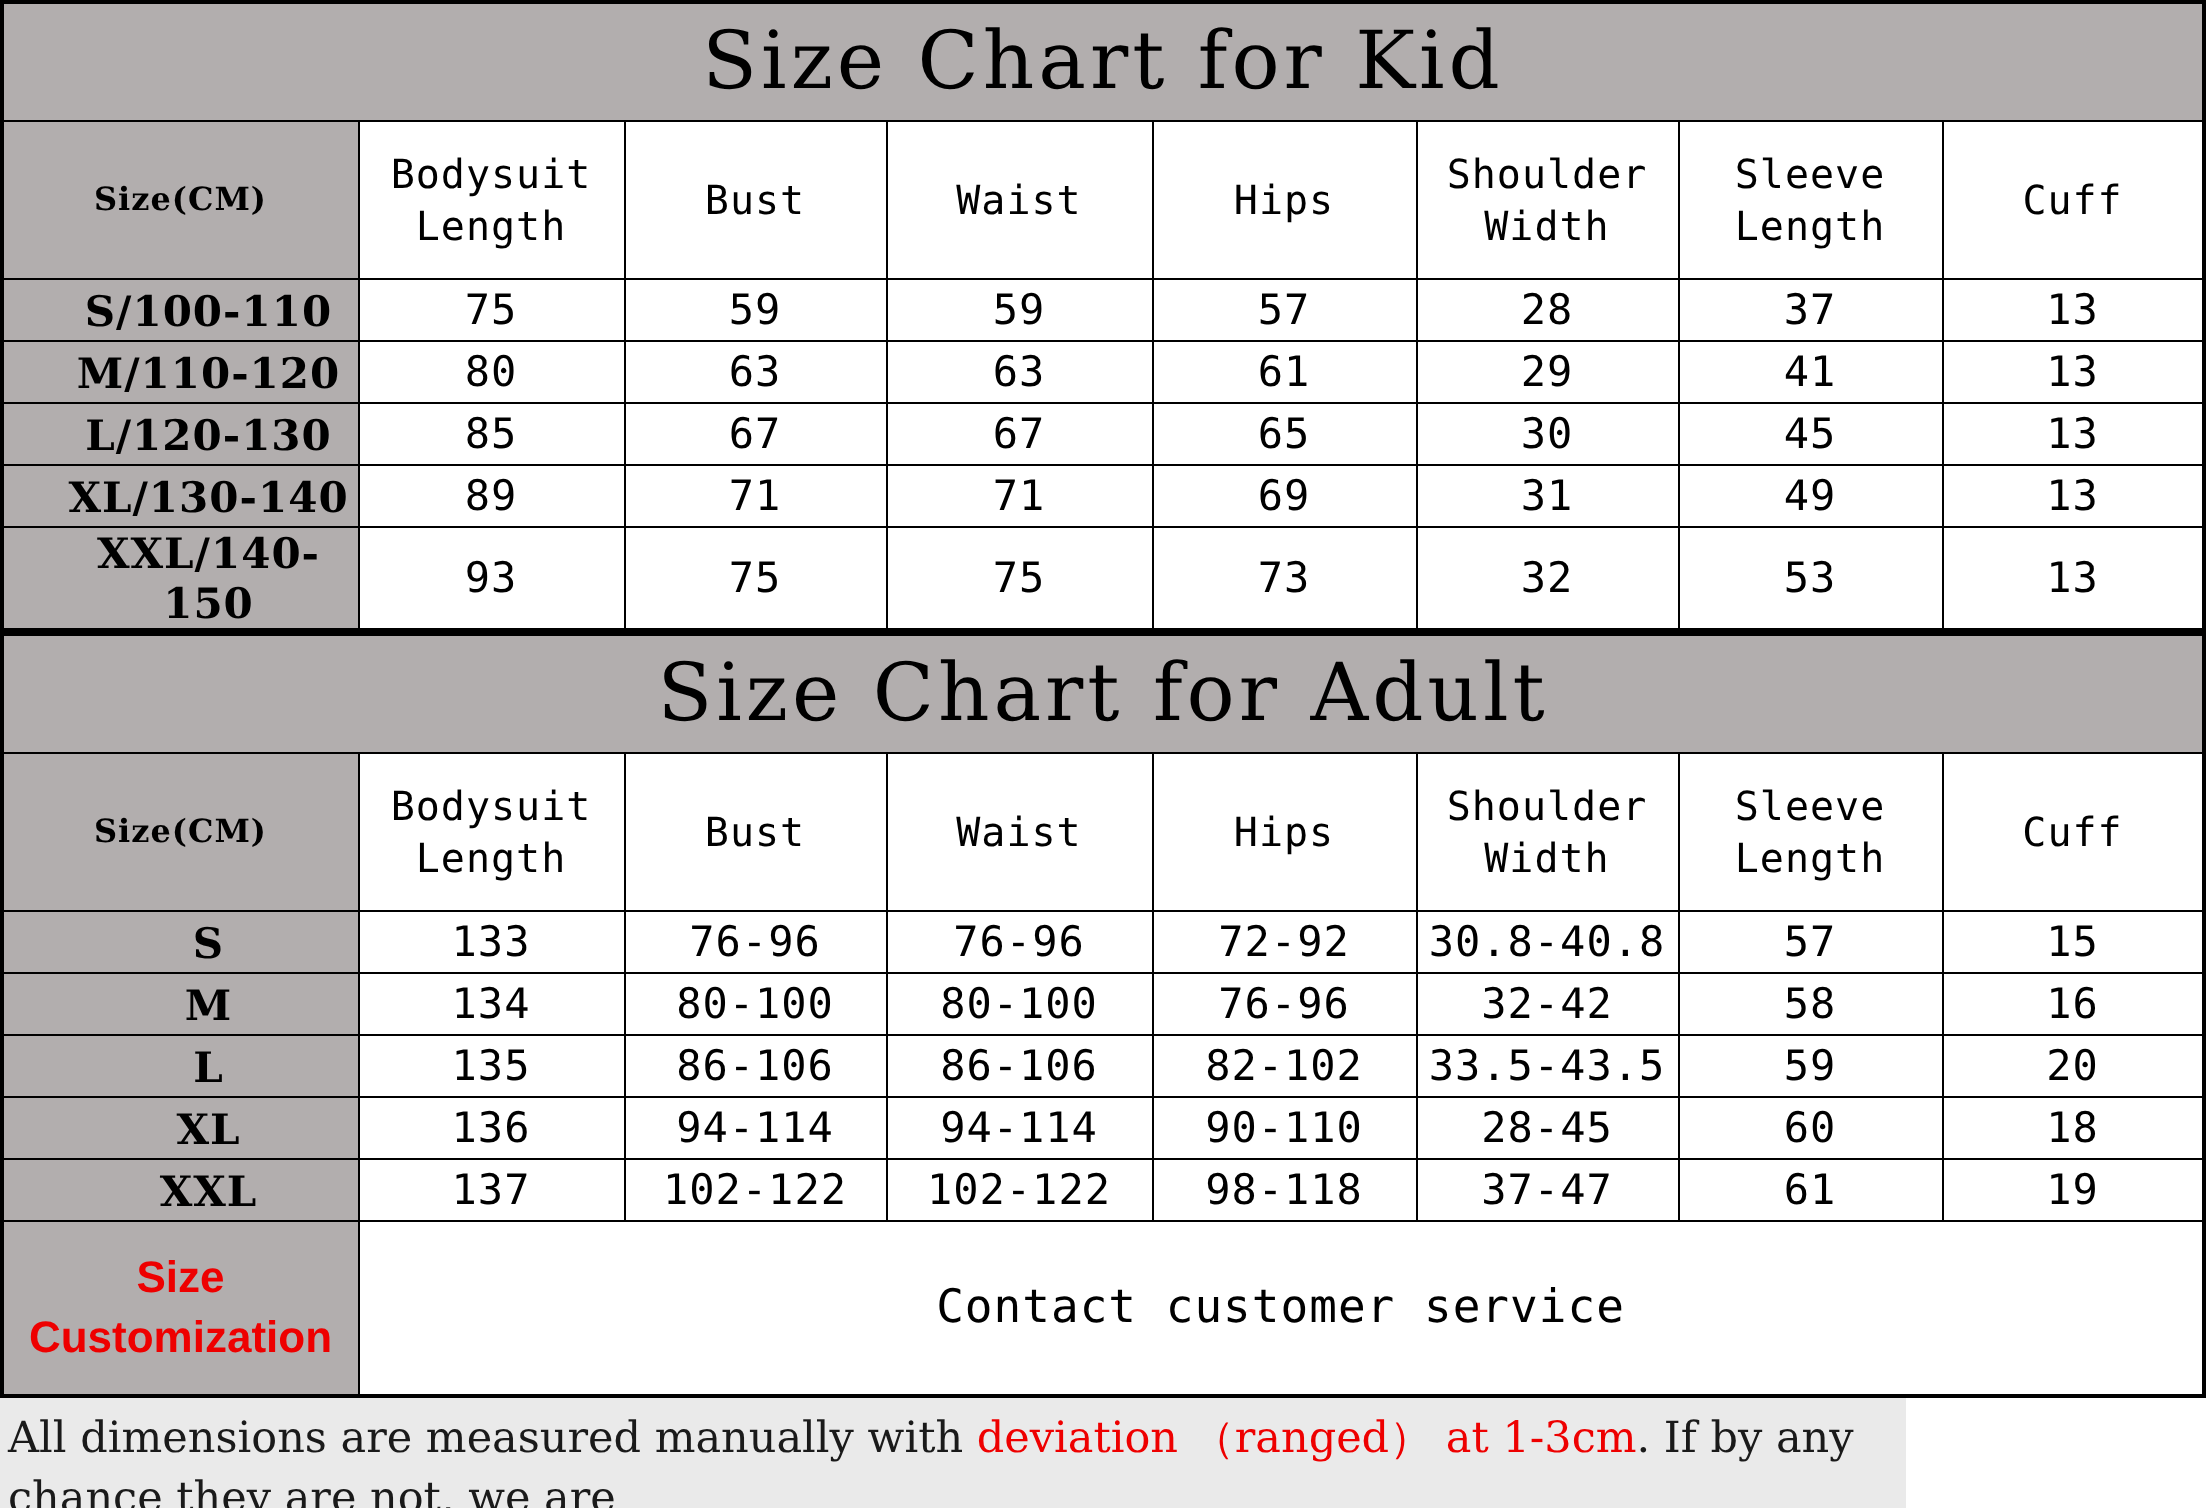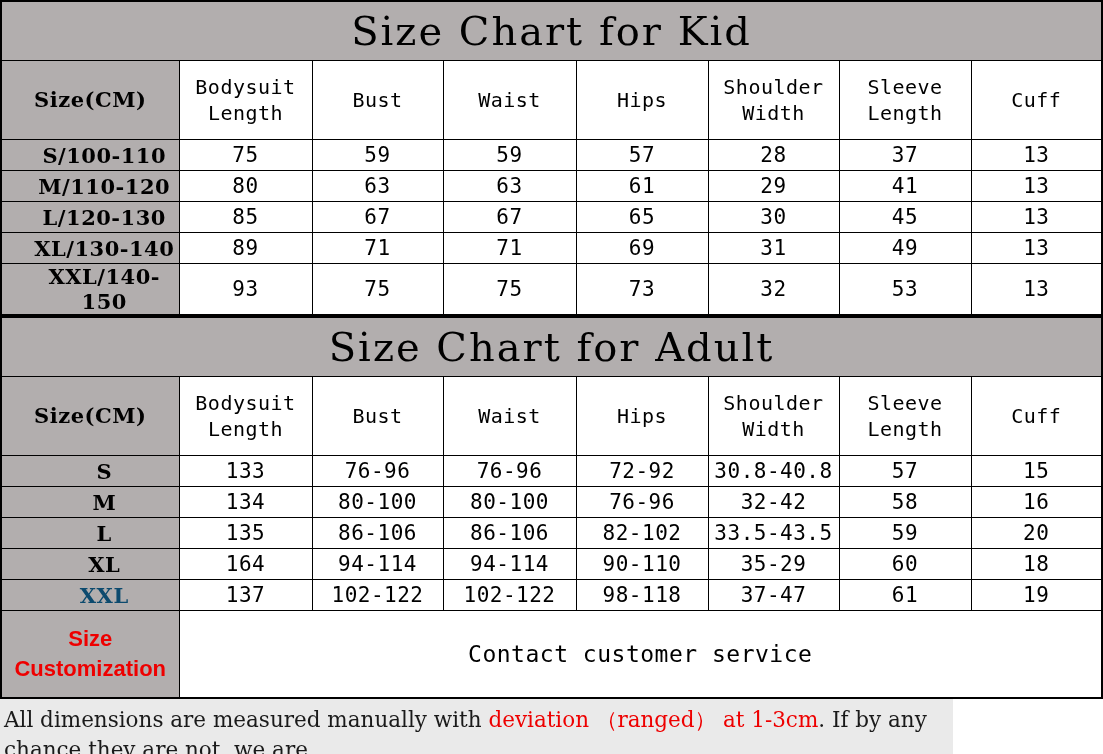--- a/index.html
+++ b/index.html
@@ -74,39 +74,39 @@
     height: 78px;
     font-size: 20px;
     line-height: 26px;
     letter-spacing: 0.5px;
     color: #000;
   }
   .head-row td.size-head {
     background: #b2aeae !important;
     font-family: "DejaVu Serif", serif;
     font-weight: bold;
-    font-size: 21px;
+    font-size: 16px;
   }
 
   
   .data-row td {
     height: 30px;
     font-size: 21px;
     letter-spacing: 0.5px;
     color: #000;
   }
   .data-row td.size-label {
     background: #b2aeae !important;
     font-family: "DejaVu Serif", serif;
     font-weight: bold;
     font-size: 21px;
     padding-left: 28px;
   }
   .data-row td.size-label.faded {
-    color: #0c4a6e;
+    color: #000000;
   }
 
   
   .custom-row td {
     height: 86px;
   }
   .custom-row td.custom-label {
     background: #b2aeae !important;
     font-family: Liberation Sans, sans-serif;
     font-weight: bold;
@@ -273,25 +273,25 @@
         <td>135</td>
         <td>86-106</td>
         <td>86-106</td>
         <td>82-102</td>
         <td>33.5-43.5</td>
         <td>59</td>
         <td>20</td>
       </tr>
       <tr class="data-row">
         <td class="size-label">XL</td>
-        <td>164</td>
+        <td>136</td>
         <td>94-114</td>
         <td>94-114</td>
         <td>90-110</td>
-        <td>35-29</td>
+        <td>28-45</td>
         <td>60</td>
         <td>18</td>
       </tr>
       <tr class="data-row">
         <td class="size-label faded">XXL</td>
         <td>137</td>
         <td>102-122</td>
         <td>102-122</td>
         <td>98-118</td>
         <td>37-47</td>

